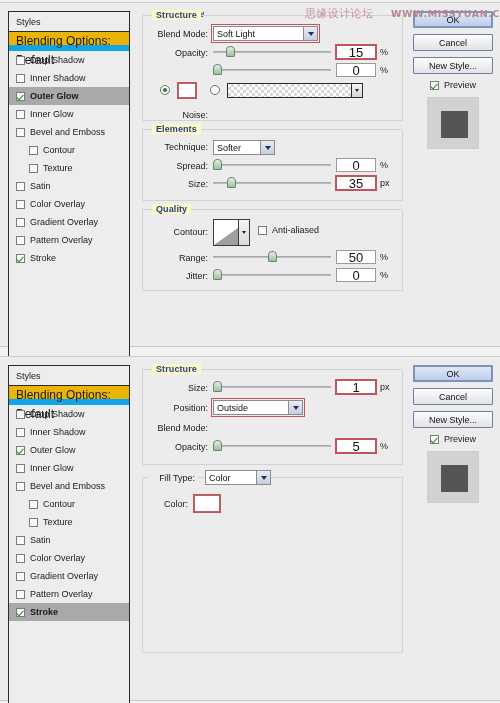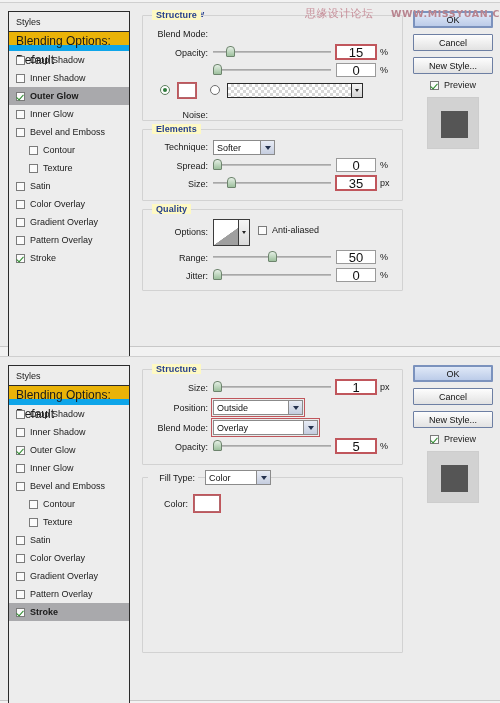--- a/index.html
+++ b/index.html
@@ -373,20 +373,24 @@
     </div>
 
     <div class="main-panel">
 
       <div class="sec-title" style="left:8px; top:-3px;">Outer Glow</div>
       <div class="grp" style="left:2px; top:4px; width:261px; height:106px;">
         <div class="grp-title">Structure</div>
       </div>
 
       <div class="lbl" style="left:6px; top:18px; width:62px;">Blend Mode:</div>
+      <div class="combo hl-red" style="left:73px; top:15px; width:105px;">
+        <span>Soft Light</span>
+        <span class="arrowbox"></span>
+      </div>
 
       <div class="lbl" style="left:6px; top:37px; width:62px;">Opacity:</div>
       <div class="slider" style="left:73px; top:35px; width:118px;">
         <div class="track"></div>
         <div class="thumb" style="left:13px;"></div>
       </div>
       <div class="numfield redbox" style="left:196px; top:34px; width:40px;">
         <span>15</span>
       </div>
       <div class="unit" style="left:240px; top:36px;">%</div>
@@ -435,21 +439,21 @@
       </div>
       <div class="numfield redbox" style="left:196px; top:165px; width:40px;">
         <span>35</span>
       </div>
       <div class="unit" style="left:240px; top:167px;">px</div>
 
       <div class="grp" style="left:2px; top:198px; width:261px; height:82px;">
         <div class="grp-title">Quality</div>
       </div>
 
-      <div class="lbl" style="left:6px; top:216px; width:62px;">Options:</div>
+      <div class="lbl" style="left:6px; top:216px; width:62px;">Contour:</div>
       <div class="contourbox" style="left:73px; top:208px; width:37px; height:27px;">
         <div class="fill"></div>
         <span class="arrowbox"></span>
       </div>
       <div class="inlinecheck" style="left:118px; top:214px;">
         <span class="cb"></span>
         <span>Anti-aliased</span>
       </div>
 
       <div class="lbl" style="left:6px; top:242px; width:62px;">Range:</div>
@@ -558,24 +562,20 @@
       </div>
       <div class="unit" style="left:240px; top:17px;">px</div>
 
       <div class="lbl" style="left:6px; top:38px; width:62px;">Position:</div>
       <div class="combo hl-red" style="left:73px; top:35px; width:90px;">
         <span>Outside</span>
         <span class="arrowbox"></span>
       </div>
 
       <div class="lbl" style="left:6px; top:58px; width:62px;">Blend Mode:</div>
-      <div class="combo hl-red" style="left:73px; top:55px; width:105px;">
-        <span>Overlay</span>
-        <span class="arrowbox"></span>
-      </div>
 
       <div class="lbl" style="left:6px; top:77px; width:62px;">Opacity:</div>
       <div class="slider" style="left:73px; top:75px; width:118px;">
         <div class="track"></div>
         <div class="thumb" style="left:0px;"></div>
       </div>
       <div class="numfield redbox" style="left:196px; top:74px; width:40px;">
         <span>5</span>
       </div>
       <div class="unit" style="left:240px; top:76px;">%</div>

